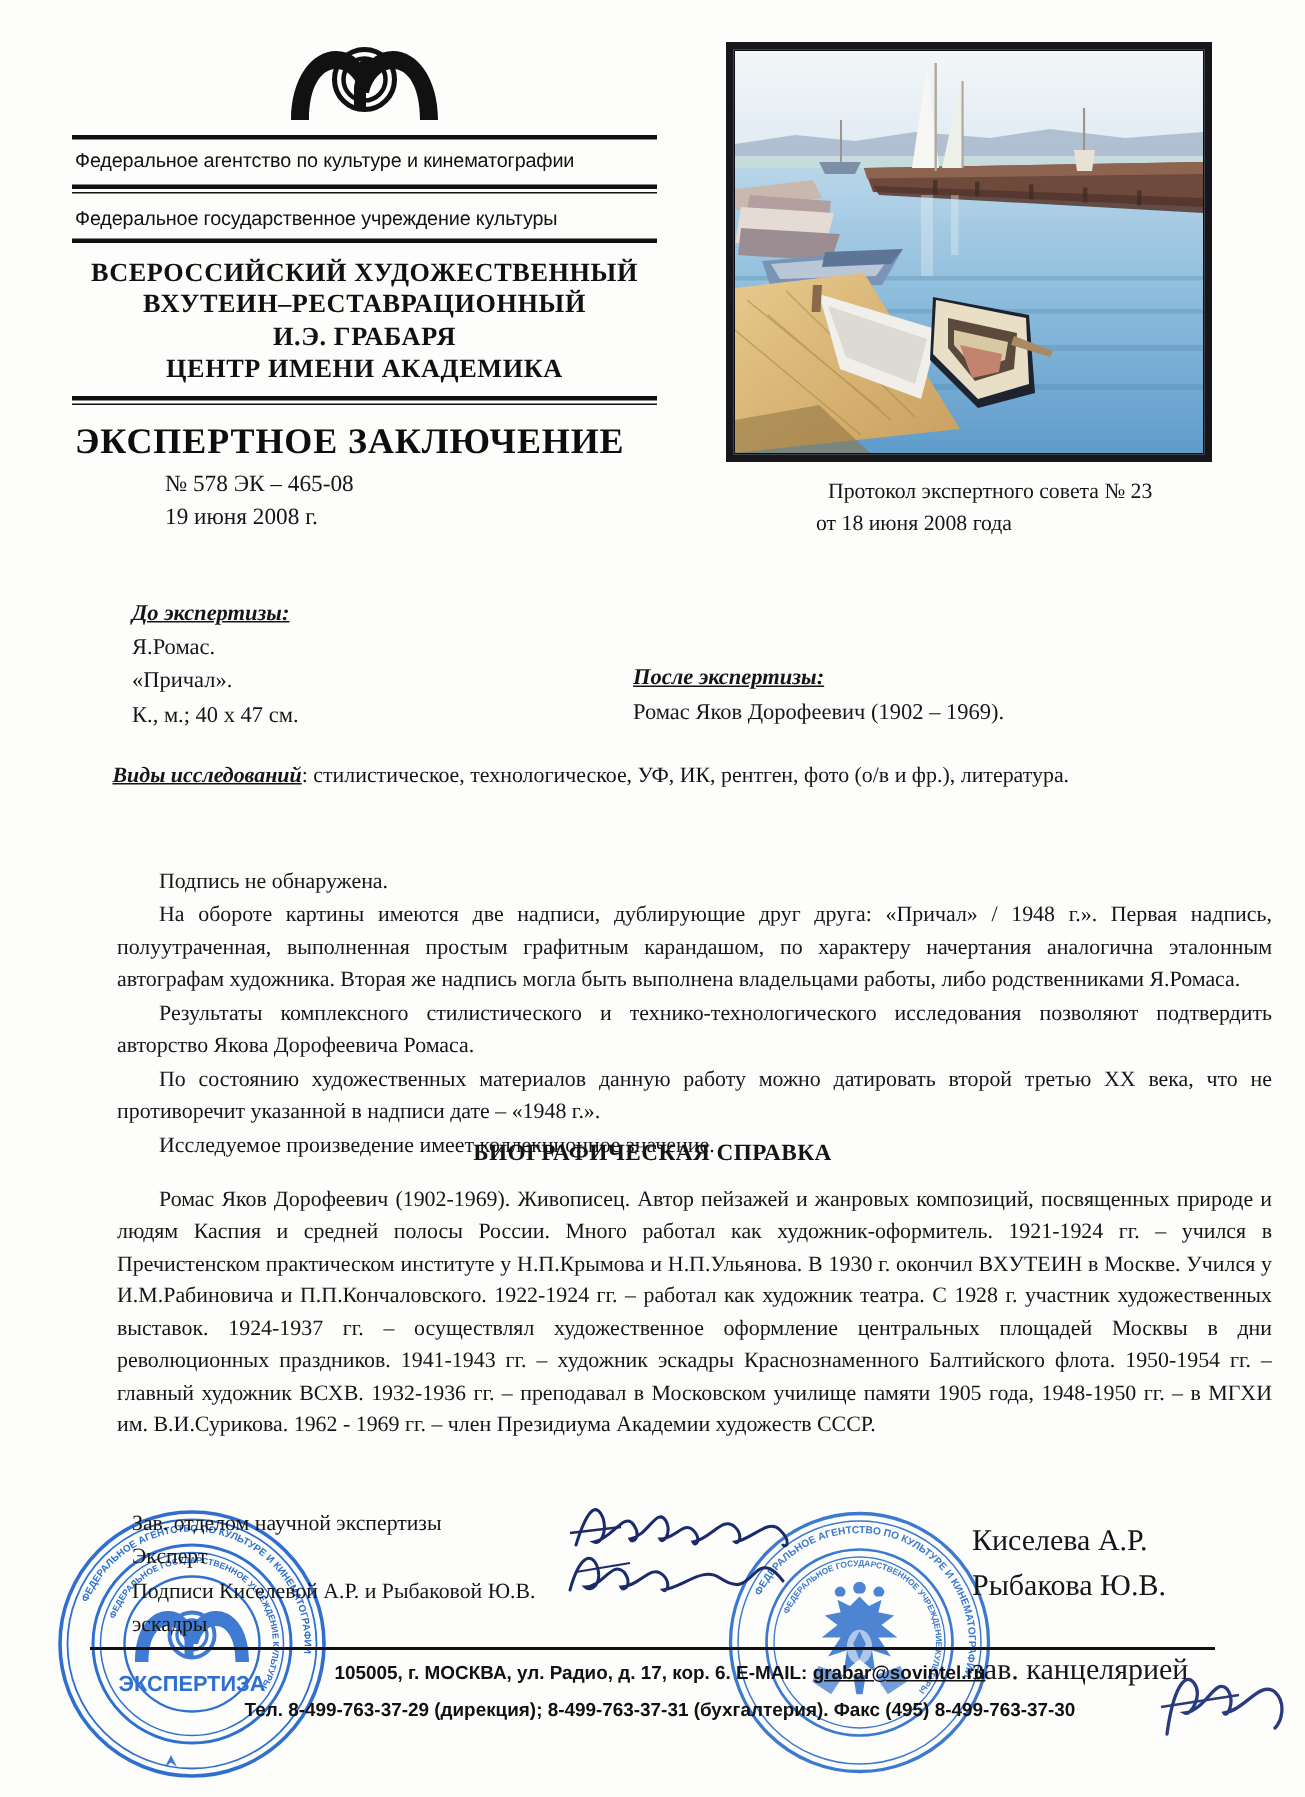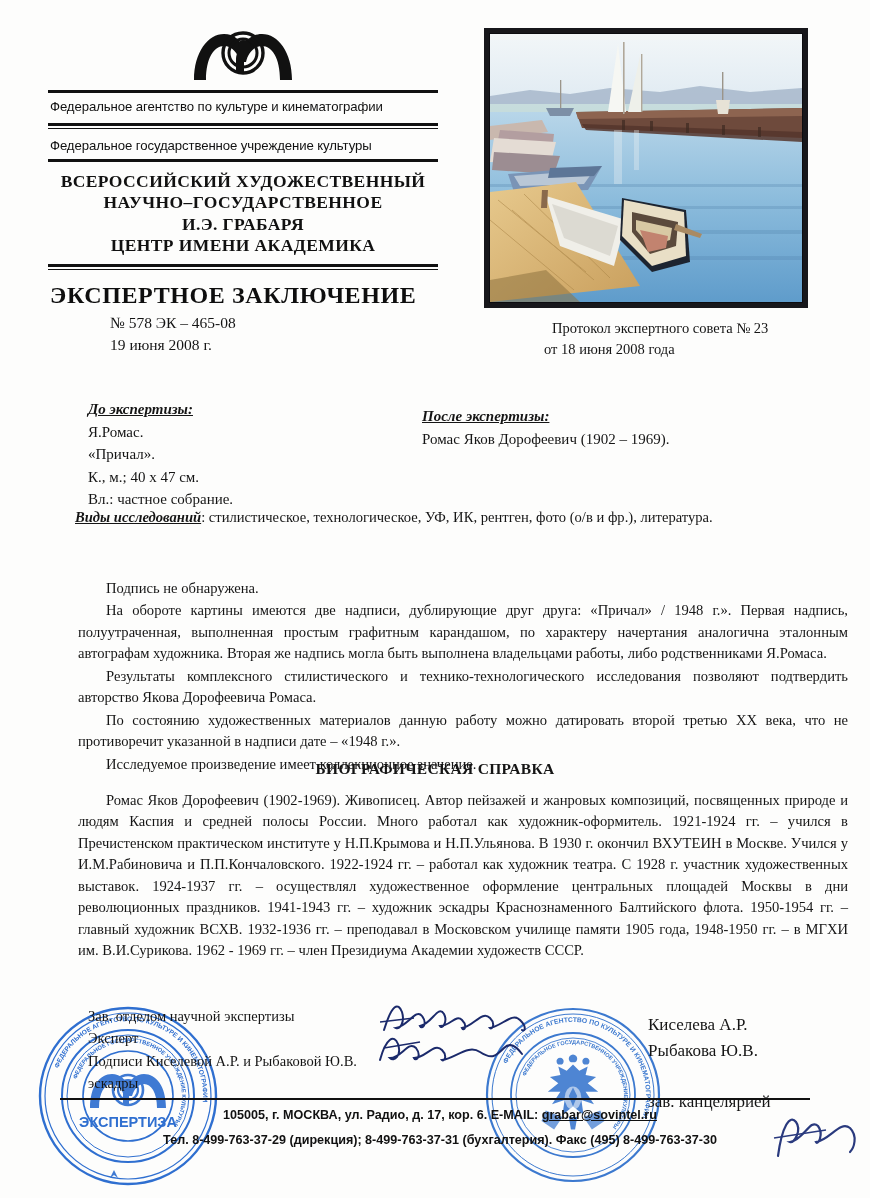--- a/index.html
+++ b/index.html
@@ -32,42 +32,42 @@
 
   
   #docnum{position:absolute;left:110px;top:312px;font-size:15.5px;line-height:1.45;}
   #protocol{position:absolute;left:520px;top:318px;font-size:14.5px;line-height:1.45;margin-left:24px;}
   #protocol div:first-child{padding-left:8px;}
 
   
   #before{position:absolute;left:88px;top:398px;width:300px;font-size:15px;line-height:1.5;}
   #after{position:absolute;left:412px;top:405px;width:420px;font-size:15px;line-height:1.5;}
   .blk-head{font-style:italic;font-weight:bold;text-decoration:underline;font-size:15px;}
-  #after .blk-head{margin-left:10px;}
+  #after .blk-head{margin-left:10px;margin-top:36px;}
   #after .ln1{margin-left:10px;}
 
   
   #research{position:absolute;left:75px;top:509px;width:790px;font-size:14.6px;}
   #research .lbl{font-style:italic;font-weight:bold;text-decoration:underline;}
 
   
   #body-text{position:absolute;left:78px;top:578px;width:770px;
     font-size:14.6px;line-height:1.47;text-align:justify;}
   #body-text p{margin:0 0 1px 0;text-indent:28px;}
 
   
   #bio-title{position:absolute;left:0;top:760px;width:870px;text-align:center;
     font-size:15.5px;font-weight:bold;letter-spacing:.3px;}
   #bio-text{position:absolute;left:78px;top:790px;width:770px;
     font-size:14.6px;line-height:1.47;text-align:justify;}
   #bio-text p{margin:0;text-indent:28px;}
 
   
   #sig-left{position:absolute;left:88px;top:1005px;font-size:14.5px;line-height:1.55;}
-  #sig-right{position:absolute;left:648px;top:1012px;font-size:17px;line-height:1.5;}
+  #sig-right{position:absolute;left:648px;top:1012px;font-size:20px;line-height:1.5;}
   #sig-right .chanc{margin-top:26px;}
 
   
   .hw{position:absolute;font-family:"DejaVu Serif",serif;font-style:italic;
       color:#1b2a6b;pointer-events:none;}
   #hw1{left:378px;top:996px;}
   #hw2{left:376px;top:1028px;}
   #hw3{left:770px;top:1108px;}
 
   
@@ -104,21 +104,21 @@
     <div class="rule-pair">
       <div class="rule-thick"></div>
       <div style="height:2px"></div>
       <div class="rule-thin"></div>
     </div>
     <div class="agency-line">Федеральное государственное учреждение культуры</div>
     <div class="rule-thick"></div>
 
     <div class="center-name">
       <div>ВСЕРОССИЙСКИЙ ХУДОЖЕСТВЕННЫЙ</div>
-      <div>НАУЧНО–ГОСУДАРСТВЕННОЕ</div>
+      <div>ВХУТЕИН–РЕСТАВРАЦИОННЫЙ</div>
       <div>И.Э. ГРАБАРЯ</div>
       <div>ЦЕНТР ИМЕНИ АКАДЕМИКА</div>
     </div>
 
     <div class="rule-pair">
       <div class="rule-thick"></div>
       <div style="height:2px"></div>
       <div class="rule-thin"></div>
     </div>
 
@@ -221,21 +221,20 @@
   <div id="protocol">
     <div>Протокол экспертного совета № 23</div>
     <div>от 18 июня 2008 года</div>
   </div>
 
   <div id="before">
     <div class="blk-head">До экспертизы:</div>
     <div>Я.Ромас.</div>
     <div>«Причал».</div>
     <div>К., м.; 40 x 47 см.</div>
-    <div>Вл.: частное собрание.</div>
   </div>
 
   <div id="after">
     <div class="blk-head">После экспертизы:</div>
     <div class="ln1">Ромас Яков Дорофеевич (1902 – 1969).</div>
   </div>
 
   <div id="research">
     <span class="lbl">Виды исследований</span><span>: стилистическое, технологическое,  УФ, ИК, рентген, фото (о/в и фр.),  литература.</span>
   </div>

